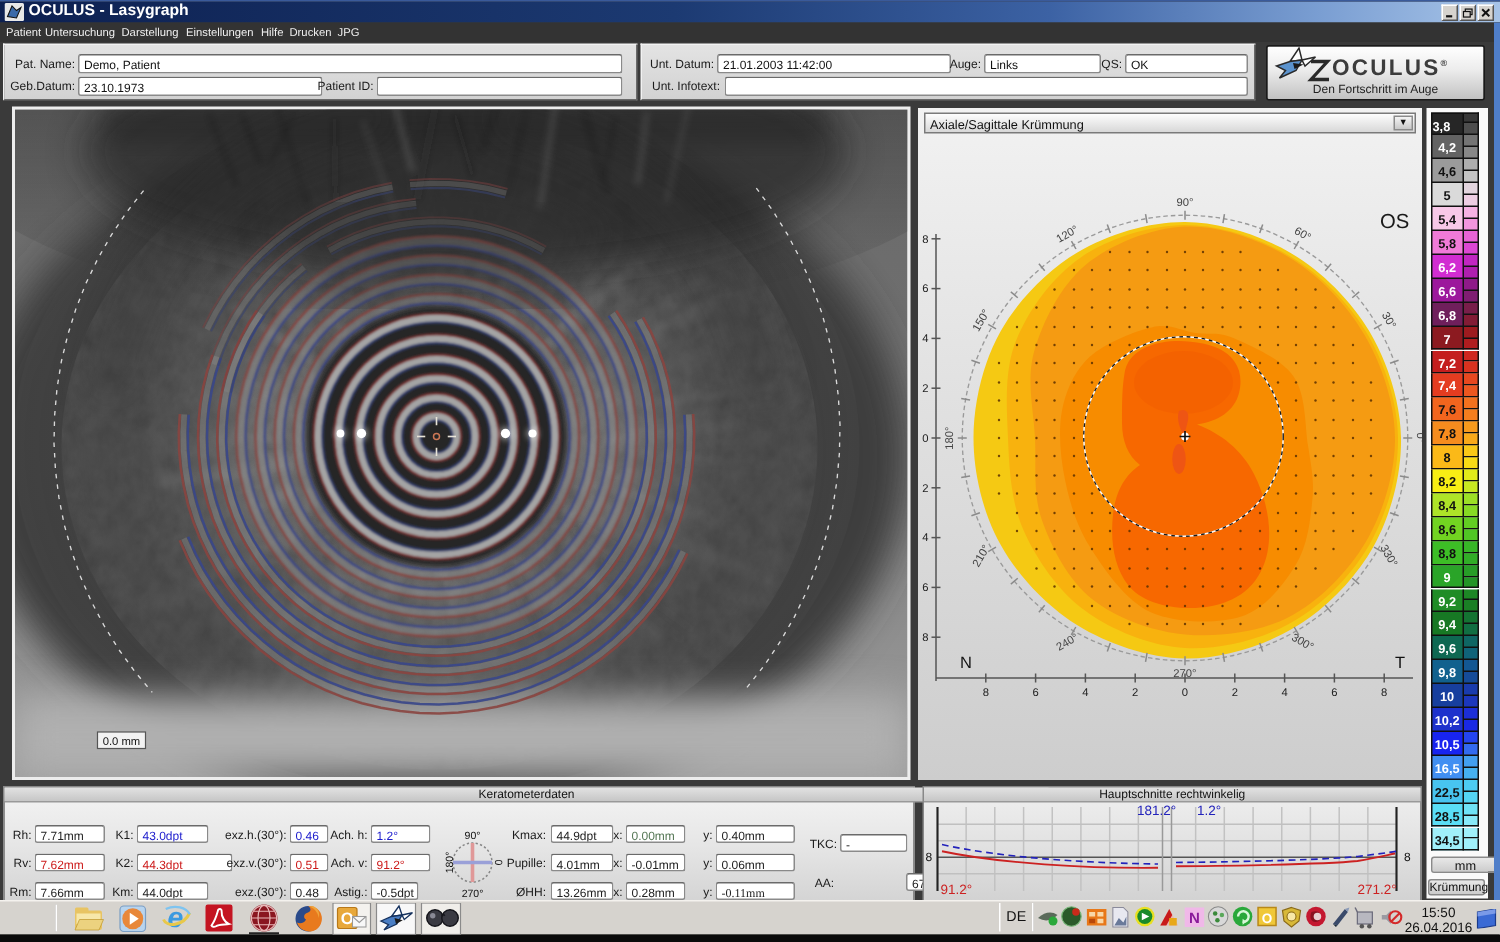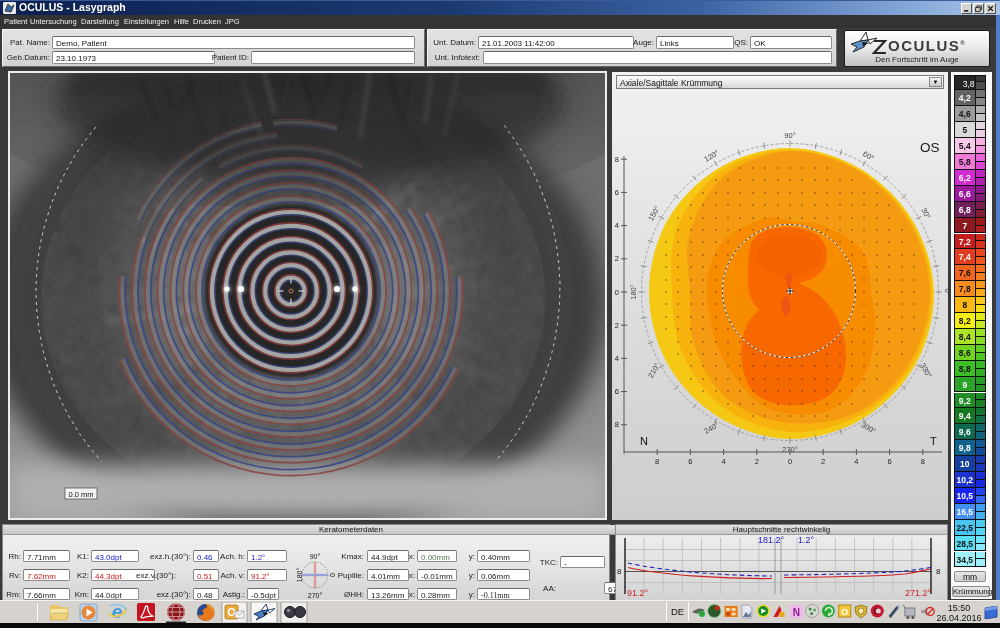--- a/index.html
+++ b/index.html
@@ -677,22 +677,22 @@
     <line x1="277.6" y1="377" x2="277.6" y2="383" stroke="#555" stroke-width="1"></line>
     <text x="277.6" y="392" font-size="7.5" fill="#222" text-anchor="middle" font-family="Liberation Sans">6</text>
     <line x1="310.8" y1="377" x2="310.8" y2="383" stroke="#555" stroke-width="1"></line>
     <text x="310.8" y="392" font-size="7.5" fill="#222" text-anchor="middle" font-family="Liberation Sans">8</text>
     <text x="28" y="373" font-size="11" fill="#111" font-family="Liberation Sans">N</text>
     <text x="318" y="373" font-size="11" fill="#111" font-family="Liberation Sans">T</text>
     <text x="308" y="80" font-size="13.5" fill="#1a1a1a" font-family="Liberation Sans">OS</text>
   </svg>
 <div class="abs" style="left:951px;top:72px;width:41px;height:527px;background:#fafafa;"></div>
 <div class="abs" style="left:954px;top:74.5px;width:21.5px;height:15.9px;background:#262626;
- border:1px solid #111;border-top-width:1px;font-size:8.5px;font-weight:normal;color:#fff;
- text-align:right;line-height:16px;">3,8</div>
+ border:1px solid #111;border-top-width:1px;font-size:8.5px;font-weight:bold;color:#fff;
+ text-align:left;line-height:16px;">3,8</div>
 <div class="abs" style="left:975.5px;top:74.5px;width:10.5px;height:7.95px;background:#383838;border:1px solid #111;border-top-width:1px;border-left:none;"></div>
 <div class="abs" style="left:975.5px;top:82.45px;width:10.5px;height:7.95px;background:#4e4e4e;border:1px solid #111;border-top-width:0;border-left:none;"></div>
 <div class="abs" style="left:954px;top:90.4px;width:21.5px;height:15.9px;background:#636363;
  border:1px solid #111;border-top-width:0px;font-size:8.5px;font-weight:bold;color:#fff;
  text-align:center;line-height:16px;">4,2</div>
 <div class="abs" style="left:975.5px;top:90.4px;width:10.5px;height:7.95px;background:#747474;border:1px solid #111;border-top-width:0px;border-left:none;"></div>
 <div class="abs" style="left:975.5px;top:98.35px;width:10.5px;height:7.95px;background:#878787;border:1px solid #111;border-top-width:0;border-left:none;"></div>
 <div class="abs" style="left:954px;top:106.3px;width:21.5px;height:15.9px;background:#9b9b9b;
  border:1px solid #111;border-top-width:0px;font-size:8.5px;font-weight:bold;color:#111;
  text-align:center;line-height:16px;">4,6</div>
@@ -831,21 +831,21 @@
 <div class="abs" style="left:954px;top:535.6px;width:21.5px;height:15.9px;background:#5adef6;
  border:1px solid #111;border-top-width:0px;font-size:8.5px;font-weight:bold;color:#111;
  text-align:center;line-height:16px;">28,5</div>
 <div class="abs" style="left:975.5px;top:535.6px;width:10.5px;height:7.95px;background:#6fe3f7;border:1px solid #111;border-top-width:0px;border-left:none;"></div>
 <div class="abs" style="left:975.5px;top:543.55px;width:10.5px;height:7.95px;background:#88eaf9;border:1px solid #111;border-top-width:0;border-left:none;"></div>
 <div class="abs" style="left:954px;top:551.5px;width:21.5px;height:15.9px;background:#a0f0fa;
  border:1px solid #111;border-top-width:0px;font-size:8.5px;font-weight:bold;color:#111;
  text-align:center;line-height:16px;">34,5</div>
 <div class="abs" style="left:975.5px;top:551.5px;width:10.5px;height:7.95px;background:#a0f0fa;border:1px solid #111;border-top-width:0px;border-left:none;"></div>
 <div class="abs" style="left:975.5px;top:559.45px;width:10.5px;height:7.95px;background:#a0f0fa;border:1px solid #111;border-top-width:0;border-left:none;"></div>
-<div class="abs" style="left:954px;top:571px;width:32px;height:11px;background:linear-gradient(180deg,#e8e8e8,#cccccc);
+<div class="abs" style="left:954px;top:571px;width:46px;height:11px;background:linear-gradient(180deg,#e8e8e8,#cccccc);
  border:1px solid #8a8a8a;border-radius:2px;font-size:8.5px;text-align:center;color:#111;">mm</div>
 <div class="abs" style="left:952px;top:585.5px;width:38px;height:11px;background:linear-gradient(180deg,#e8e8e8,#cccccc);
  border:1px solid #8a8a8a;border-radius:2px;font-size:8px;text-align:center;color:#111;">Krümmung</div>
 <div class="abs" style="left:996px;top:15px;width:4px;height:587px;background:#4f7ec9;"></div>
 <div class="abs" style="left:2px;top:524px;width:608px;height:78px;
  background:linear-gradient(180deg,#f4f4f4 0%,#e6e6e6 50%,#d4d4d4 100%);
  border:1px solid #888;"></div>
 <div class="abs" style="left:3px;top:525px;width:696px;height:10px;
  background:linear-gradient(180deg,#e2e2e2,#c6c6c6);border-bottom:1px solid #999;
  font-size:8px;color:#111;text-align:center;">Keratometerdaten</div>
@@ -856,21 +856,21 @@
 <div class="lbl" style="left:-49px;top:590px;width:70px;">Rm:</div>
 <div class="fld" style="left:23px;top:588px;width:47px;height:12px;font-size:8px;color:#222;padding-top:2px;">7.66mm</div>
 <div class="lbl" style="left:19px;top:552px;width:70px;">K1:</div>
 <div class="fld" style="left:91px;top:550px;width:48px;height:12px;font-size:8px;color:#1a1acc;padding-top:2px;">43.0dpt</div>
 <div class="lbl" style="left:19px;top:571px;width:70px;">K2:</div>
 <div class="fld" style="left:91px;top:569px;width:64px;height:12px;font-size:8px;color:#cc1a1a;padding-top:2px;">44.3dpt</div>
 <div class="lbl" style="left:19px;top:590px;width:70px;">Km:</div>
 <div class="fld" style="left:91px;top:588px;width:48px;height:12px;font-size:8px;color:#222;padding-top:2px;">44.0dpt</div>
 <div class="lbl" style="left:121px;top:552px;width:70px;">exz.h.(30°):</div>
 <div class="fld" style="left:193px;top:550px;width:26px;height:12px;font-size:8px;color:#1a1acc;padding-top:2px;">0.46</div>
-<div class="lbl" style="left:121px;top:571px;width:70px;text-align:center;">exz.v.(30°):</div>
+<div class="lbl" style="left:121px;top:571px;width:70px;">exz.v.(30°):</div>
 <div class="fld" style="left:193px;top:569px;width:26px;height:12px;font-size:8px;color:#cc1a1a;padding-top:2px;">0.51</div>
 <div class="lbl" style="left:121px;top:590px;width:70px;">exz.(30°):</div>
 <div class="fld" style="left:193px;top:588px;width:26px;height:12px;font-size:8px;color:#222;padding-top:2px;">0.48</div>
 <div class="lbl" style="left:175px;top:552px;width:70px;">Ach. h:</div>
 <div class="fld" style="left:247px;top:550px;width:40px;height:12px;font-size:8px;color:#1a1acc;padding-top:2px;">1.2°</div>
 <div class="lbl" style="left:175px;top:571px;width:70px;">Ach. v:</div>
 <div class="fld" style="left:247px;top:569px;width:40px;height:12px;font-size:8px;color:#cc1a1a;padding-top:2px;">91.2°</div>
 <div class="lbl" style="left:175px;top:590px;width:70px;">Astig.:</div>
 <div class="fld" style="left:247px;top:588px;width:32px;height:12px;font-size:8px;color:#222;padding-top:2px;">-0.5dpt</div>
 <svg class="abs" style="left:295px;top:550px" width="42" height="50" viewBox="0 0 42 50">

